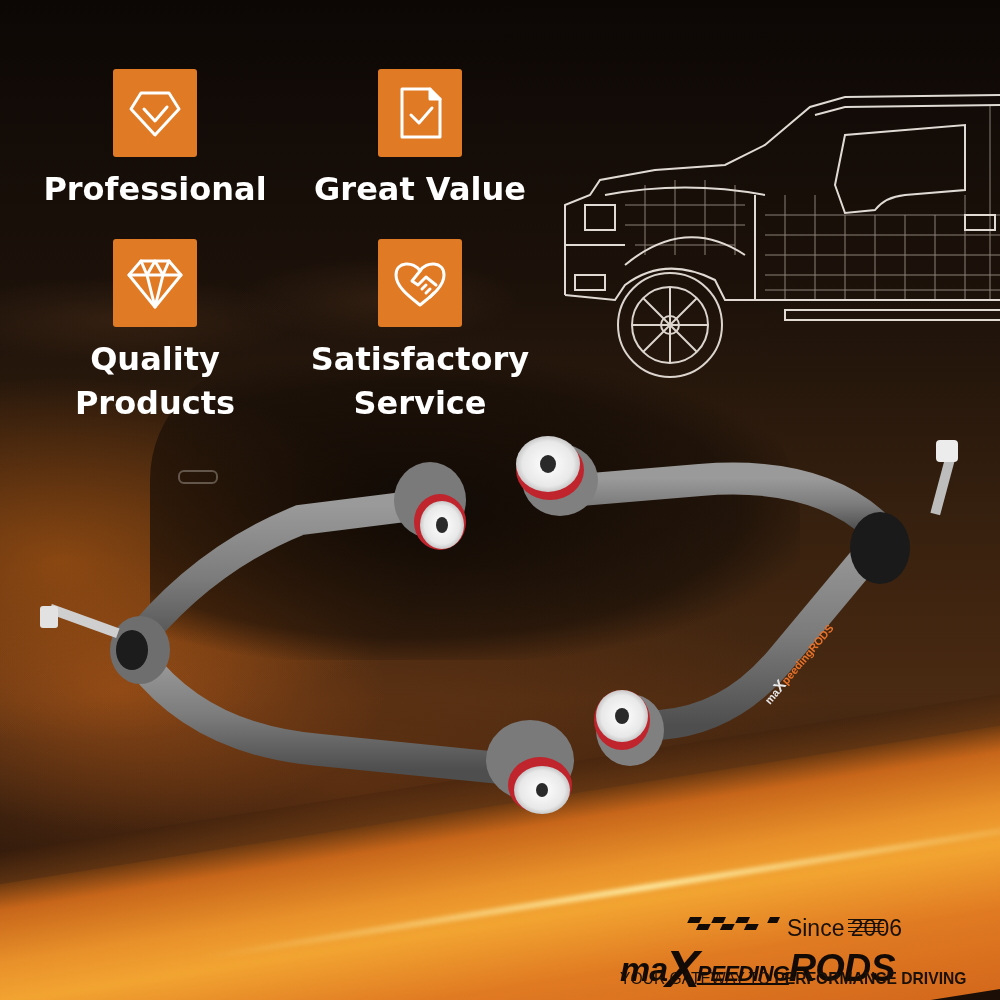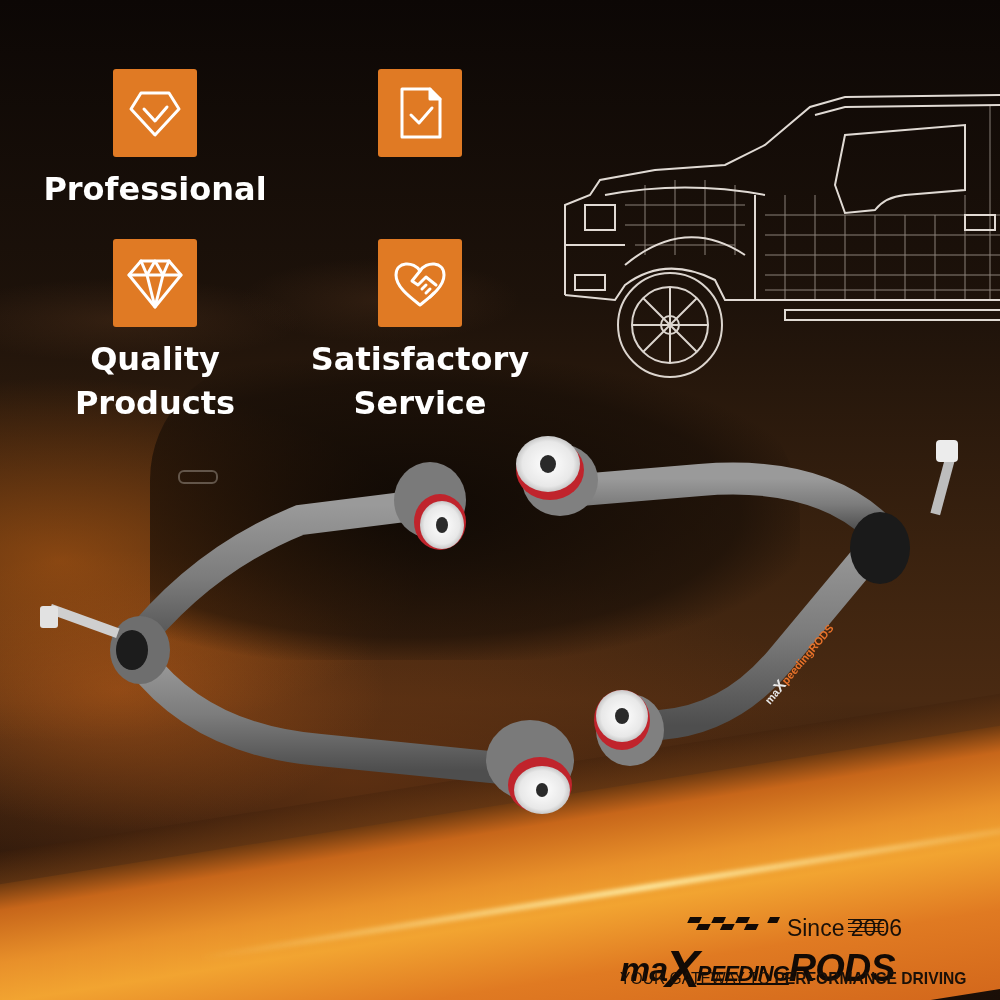--- a/index.html
+++ b/index.html
@@ -155,20 +155,21 @@
   </div>
 
   <div class="feature f2">
     <div class="icon-box">
       <svg width="56" height="60" viewBox="0 0 56 60" fill="none" stroke="#fff" stroke-width="3" stroke-linejoin="round" stroke-linecap="round">
         <path d="M10 6 L38 6 L48 16 L48 54 L10 54 Z"></path>
         <path d="M38 6 L38 16 L48 16" fill="#fff"></path>
         <path d="M19 32 L27 40 L40 25"></path>
       </svg>
     </div>
+    <div class="label">Great Value</div>
   </div>
 
   <div class="feature f4">
     <div class="icon-box">
       <svg width="60" height="56" viewBox="0 0 60 56" fill="none" stroke="#fff" stroke-width="3" stroke-linejoin="round" stroke-linecap="round">
         <path d="M30 16 C24 6 6 6 6 20 C6 32 20 42 30 50 C40 42 54 32 54 20 C54 6 36 6 30 16 Z"></path>
         <path d="M30 16 L22 26 L28 30 L36 22 L46 30"></path>
         <path d="M40 34 L36 38 M36 30 L32 34 M44 38 L40 42"></path>
       </svg>
     </div>

